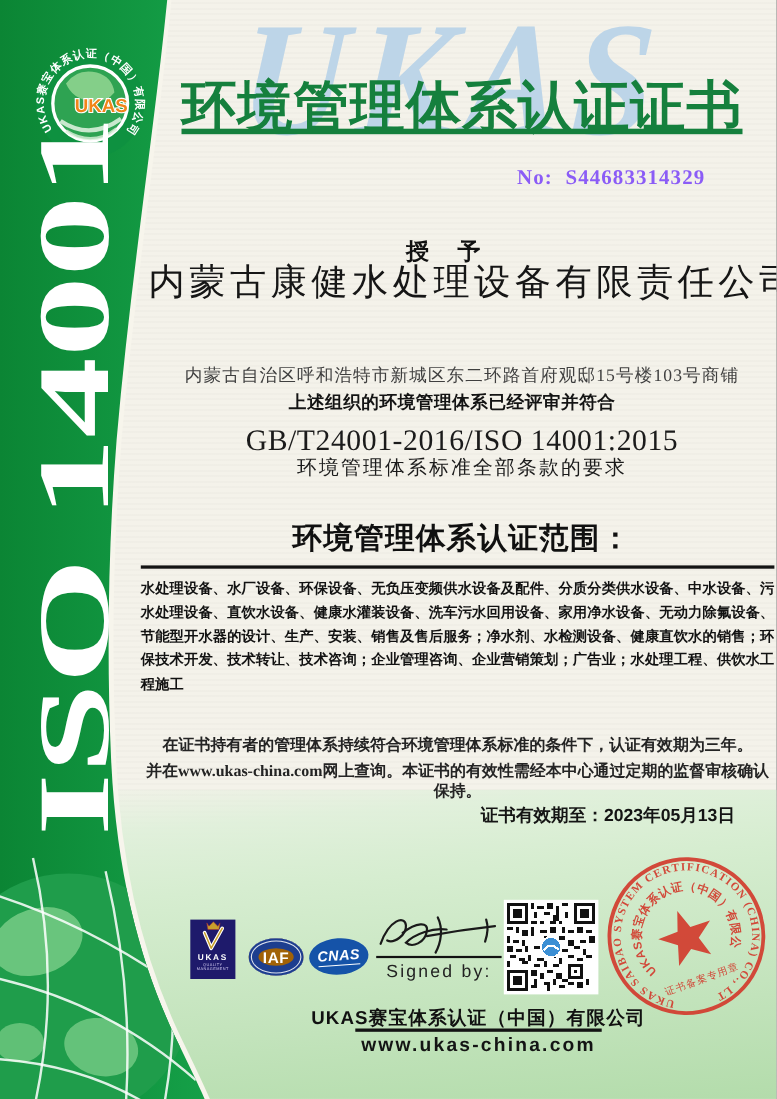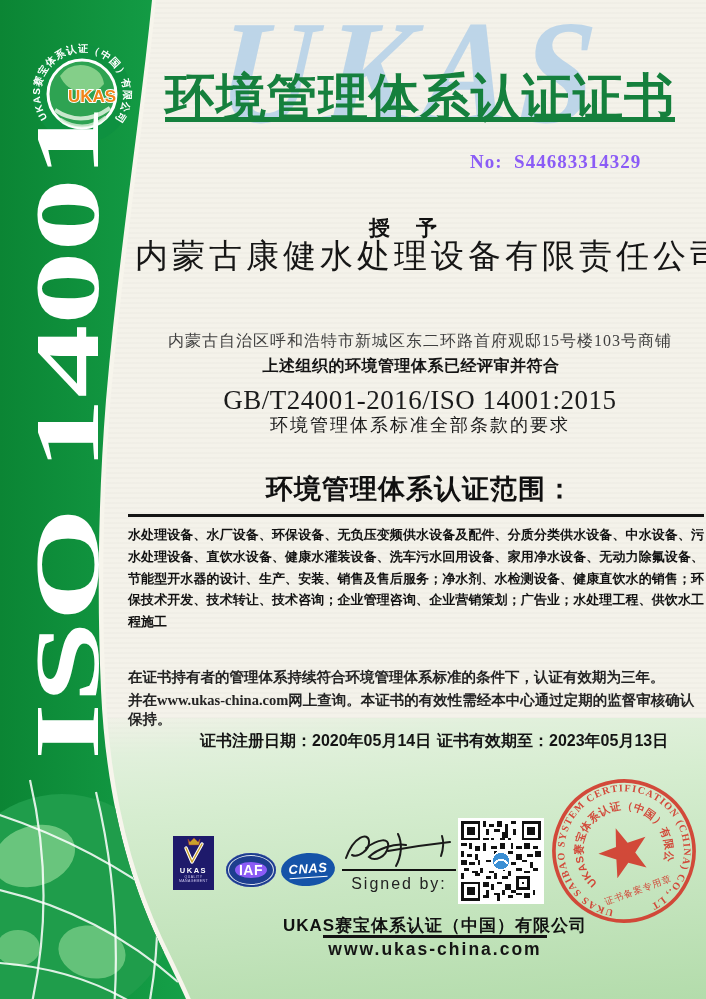--- a/index.html
+++ b/index.html
@@ -78,39 +78,39 @@
     font-family:"Liberation Serif",serif;font-weight:bold;
     font-size:27px;color:#101010;letter-spacing:1px;
   }
   .rule{left:128px;top:514px;width:576px;height:3px;background:#141414;}
   .scope-body{
     left:128px;top:524px;width:576px;
     font-size:13px;font-weight:bold;color:#121212;
     line-height:21.8px;text-align:justify;letter-spacing:0;
   }
   .note{
-    left:128px;width:576px;
+    left:128px;width:576px;text-align:center;
     font-family:"Liberation Serif",serif;
     font-size:14.5px;color:#242424;font-weight:bold;
   }
   .note1{top:668px;}
   .note2{top:691px;}
   .date{font-size:16px;font-weight:bold;color:#141414;white-space:nowrap;}
   .date-issue{left:200px;top:731px;}
   .date-expiry{left:437px;top:731px;text-align:right;}
   
   .ukas-badge{
     left:173px;top:836px;width:41px;height:54px;background:#1e1a6b;z-index:3;
     display:flex;flex-direction:column;align-items:center;justify-content:flex-start;
     color:#fff;
   }
   .ukas-badge .ukas-word{font-size:7.5px;font-weight:bold;letter-spacing:1.5px;margin-top:0;}
   .ukas-badge .ukas-sub{font-size:3.5px;letter-spacing:.4px;color:#cfc9f0;text-align:center;line-height:4px;}
   .iaf-badge{
-    left:226px;top:853px;width:50px;height:34px;background:#8b5cf6;border-radius:50%;
+    left:226px;top:853px;width:50px;height:34px;background:#a16207;border-radius:50%;
     display:flex;align-items:center;justify-content:center;z-index:3;
     box-shadow:inset 0 0 0 2px #1d3e8f, inset 0 0 0 3px rgba(255,255,255,.85), inset 0 0 0 9px #1d3e8f;
   }
   .iaf-badge span{color:#fff;font-weight:bold;font-size:14px;letter-spacing:.5px;}
   .cnas-badge{
     left:281px;top:853px;width:54px;height:33px;background:#1553a8;border-radius:50%;
     display:flex;align-items:center;justify-content:center;z-index:3;
     transform:rotate(-4deg);
   }
   .cnas-badge span{color:#fff;font-weight:bold;font-style:italic;font-size:13px;letter-spacing:.5px;border-bottom:1.5px solid #fff;padding-bottom:1px;}
@@ -211,23 +211,20 @@
     <div class="abs std-tail">环境管理体系标准全部条款的要求</div>
 
     <div class="abs rule"></div>
 
     <div class="abs scope-body">水处理设备、水厂设备、环保设备、无负压变频供水设备及配件、分质分类供水设备、中水设备、污水处理设备、直饮水设备、健康水灌装设备、洗车污水回用设备、家用净水设备、无动力除氟设备、节能型开水器的设计、生产、安装、销售及售后服务；净水剂、水检测设备、健康直饮水的销售；环保技术开发、技术转让、技术咨询；企业管理咨询、企业营销策划；广告业；水处理工程、供饮水工程施工</div>
 
     <div class="abs note note1">在证书持有者的管理体系持续符合环境管理体系标准的条件下，认证有效期为三年。</div>
 
     <div class="abs note note2">并在www.ukas-china.com网上查询。本证书的有效性需经本中心通过定期的监督审核确认保持。</div>
 
-    <div class="abs date date-issue">
-      <span>证书注册日期：</span><span>2020年05月14日</span>
-    </div>
     <div class="abs date date-expiry">
       <span>证书有效期至：</span><span>2023年05月13日</span>
     </div>
 
     <div class="abs ukas-badge">
       <svg width="24" height="30" viewBox="0 0 24 30">
         <path d="M6,3 L8,6 L12,2 L16,6 L18,3 L17,9 L7,9 Z" fill="#c8a02c" stroke="#a93232" stroke-width=".5"></path>
         <path d="M4,12 L10,26 L20,8" fill="none" stroke="#ffffff" stroke-width="3.4" stroke-linecap="round" stroke-linejoin="round"></path>
         <path d="M4,12 L10,26 L20,8" fill="none" stroke="#c8a02c" stroke-width="1.4" stroke-linecap="round" stroke-linejoin="round"></path>
       </svg>

